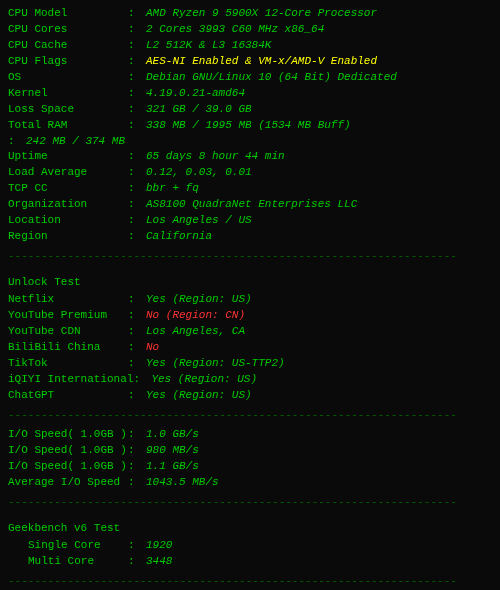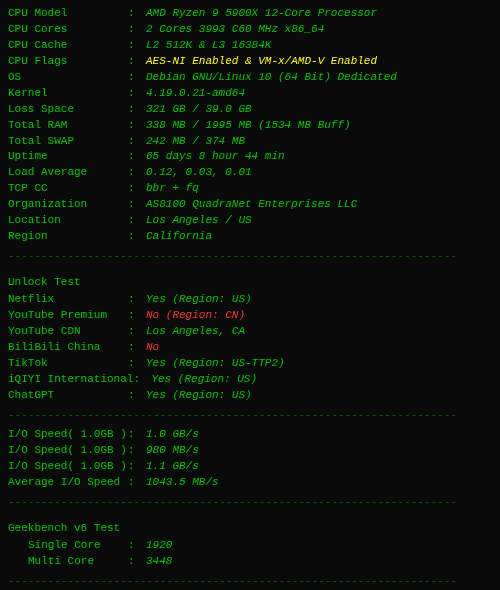--- a/index.html
+++ b/index.html
@@ -92,21 +92,20 @@
     <span class="label">Loss Space</span>
     <span class="colon">:</span>
     <span class="value">321 GB / 39.0 GB</span>
   </div>
   <div class="row">
     <span class="label">Total RAM</span>
     <span class="colon">:</span>
     <span class="value">338 MB / 1995 MB (1534 MB Buff)</span>
   </div>
   <div class="row">
-    <span class="label">Total SWAP</span>
     <span class="colon">:</span>
     <span class="value">242 MB / 374 MB</span>
   </div>
   <div class="row">
     <span class="label">Uptime</span>
     <span class="colon">:</span>
     <span class="value">65 days 8 hour 44 min</span>
   </div>
   <div class="row">
     <span class="label">Load Average</span>

